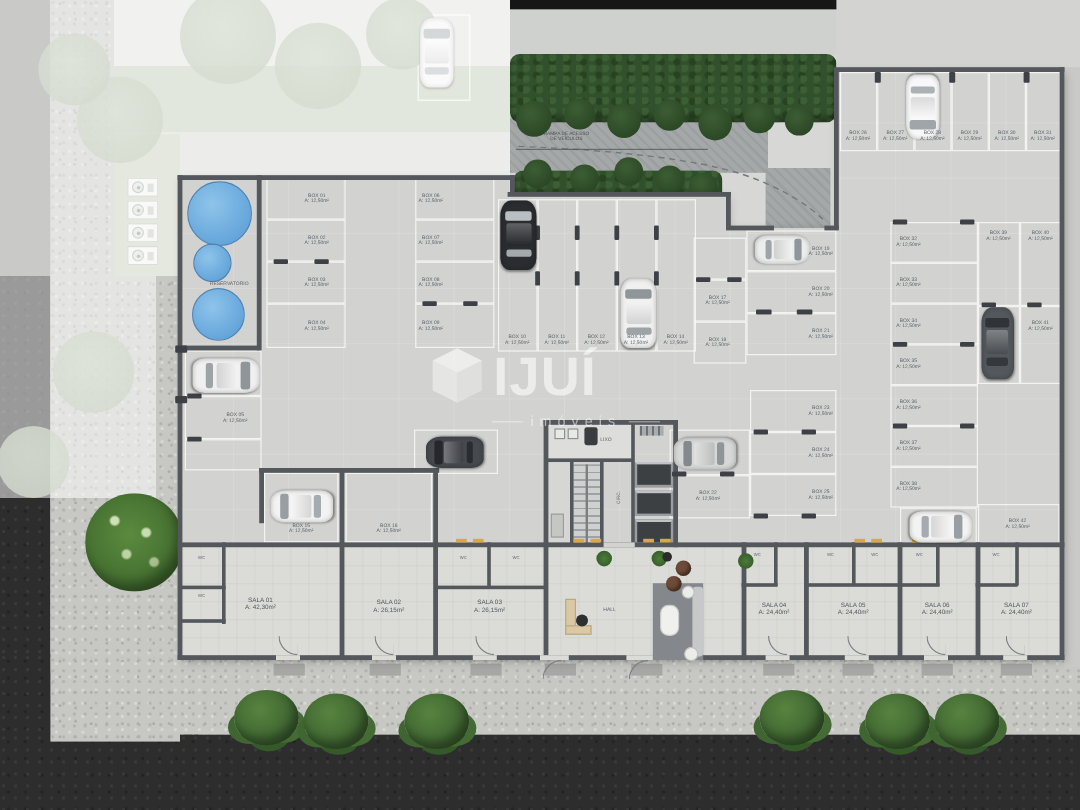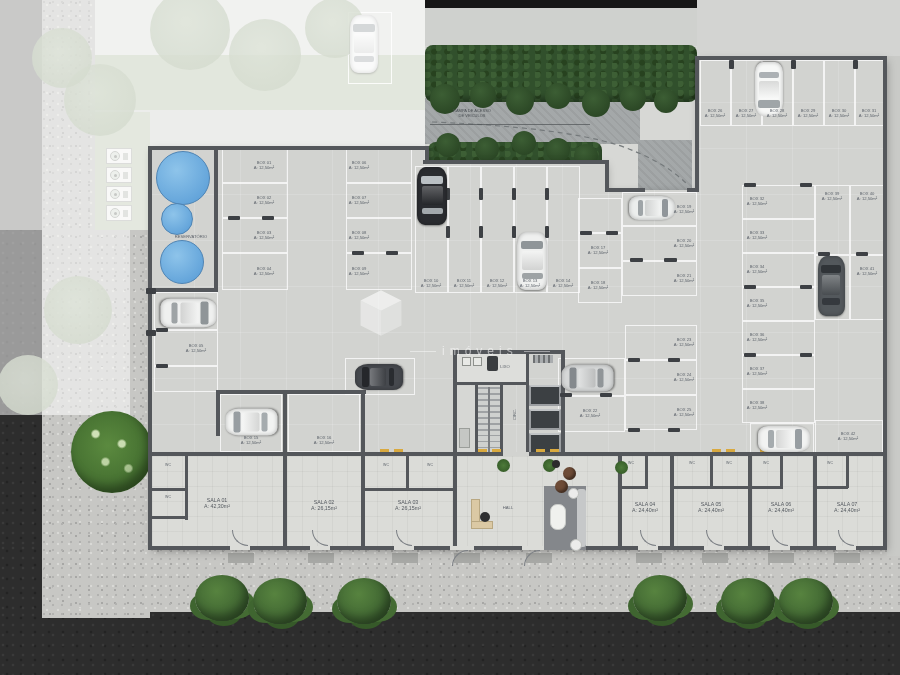--- a/index.html
+++ b/index.html
@@ -145,20 +145,21 @@
 DE VEÍCULOS</div>
   <div class="abs" style="left:430px;top:124px;width:160px;height:1px;background:#4e5356;opacity:.7;z-index:8;"></div>
 
   <div id="watermark">
     <div id="wm-row">
       <svg width="46" height="50" viewBox="0 0 40 44">
         <polygon points="20,2 38,11 20,20 2,11" fill="rgba(255,255,255,.6)"></polygon>
         <polygon points="2,11 20,20 20,42 2,33" fill="rgba(255,255,255,.42)"></polygon>
         <polygon points="38,11 20,20 20,42 38,33" fill="rgba(255,255,255,.3)"></polygon>
       </svg>
+      <span id="wm-brand">IJUÍ</span>
     </div>
     <div id="wm-subrow">
       <span class="wm-line"></span>
       <span id="wm-sub">imóveis</span>
       <span class="wm-line"></span>
     </div>
   </div>
 
   <div class="bigtree" style="left:71px;top:411px;"></div>
 <div class="wall" style="left: 148px; top: 146px; width: 281px; height: 4px;"></div>

